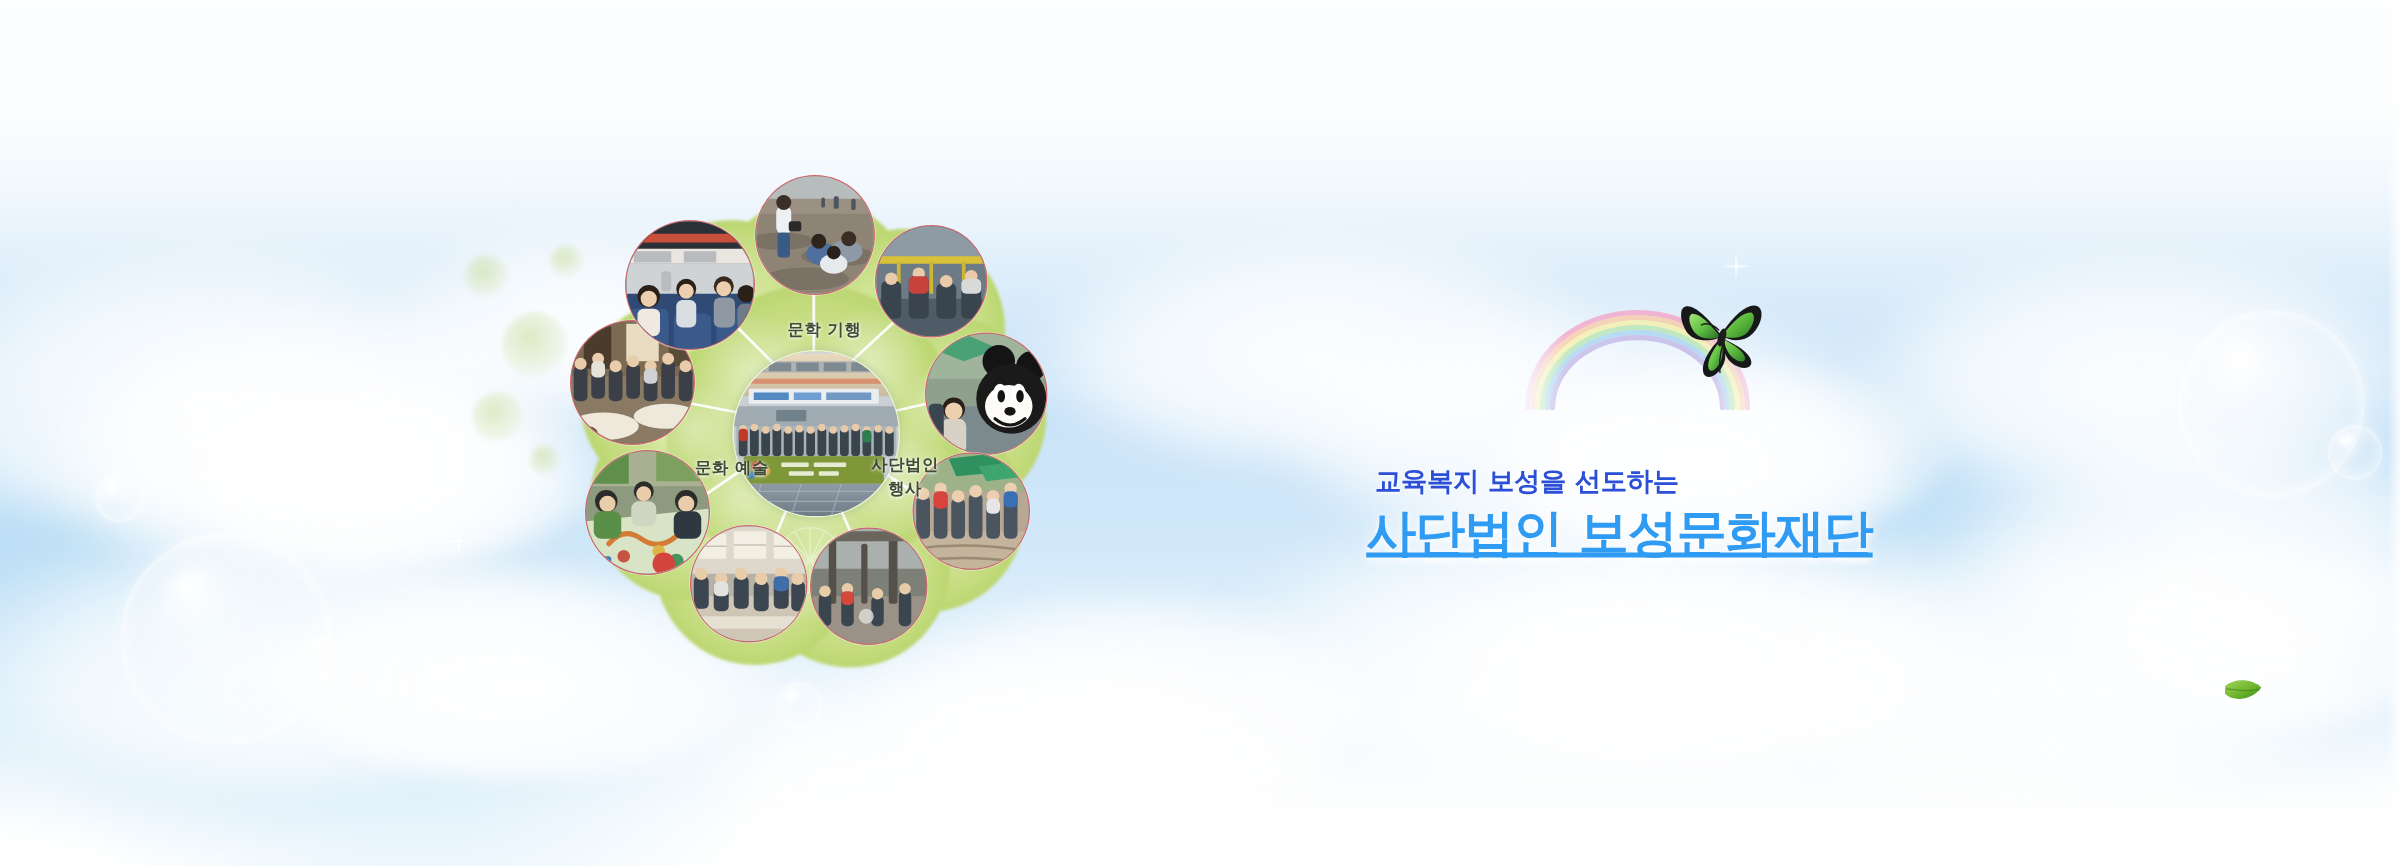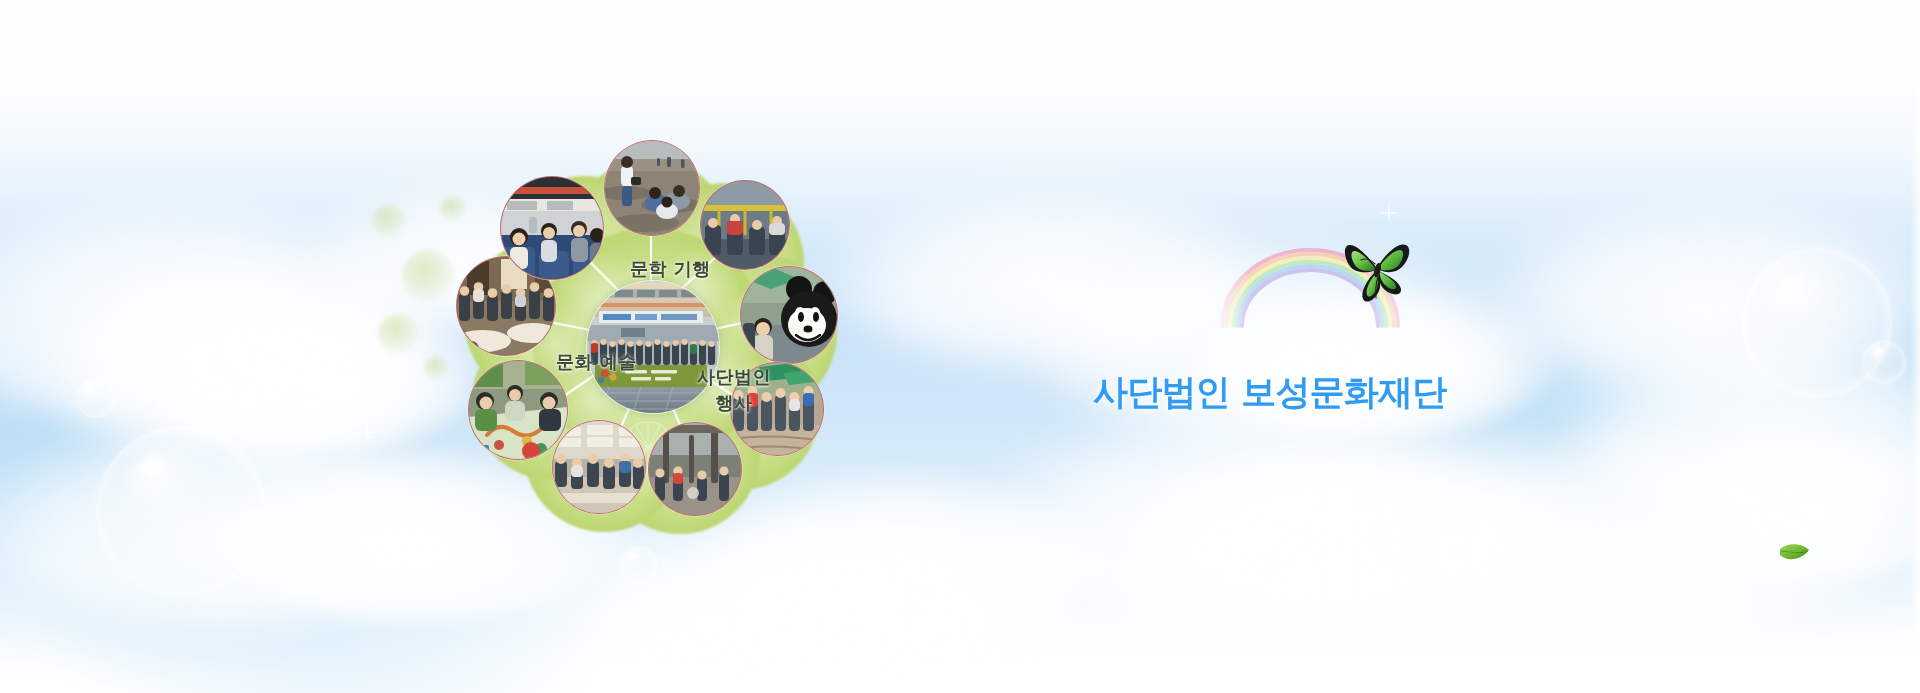--- a/index.html
+++ b/index.html
@@ -127,30 +127,30 @@
     border-radius:50%;
     overflow:hidden;
     border:1.5px solid rgba(255,255,255,.6);
     box-shadow:0 0 8px rgba(120,150,120,.35);
   }
 
   
   .flabel{
     position:absolute;
     color:#3c4a36;
-    font-size:18px;
+    font-size:13px;
     font-weight:700;
     letter-spacing:.5px;
     line-height:1.45;
     text-shadow:0 1px 2px rgba(255,255,255,.85), 0 0 4px rgba(255,255,255,.7);
     white-space:pre-line;
     pointer-events:none;
   }
   #label-munhak{ left:178px; top:108px; }
-  #label-yesul{  left:104px; top:201px; }
+  #label-yesul{  left:104px; top:218px; }
   #label-children{ left:245px; top:216px; text-align:center; }
 
   
   #bokeh{ position:absolute; left:372px; top:196px; width:170px; height:200px; pointer-events:none; }
   #bokeh span{
     position:absolute; border-radius:50%;
     background:radial-gradient(circle at 42% 38%, rgba(198,220,150,.55), rgba(198,220,150,.16) 62%, rgba(198,220,150,0) 80%);
     filter:blur(2px);
   }
 
@@ -163,27 +163,28 @@
   #headline .sub{
     font-size:21px;
     font-weight:700;
     color:#2b4fd6;
     letter-spacing:-.2px;
     line-height:1.1;
     margin:0 0 9px 7px;
     text-shadow:0 1px 3px rgba(255,255,255,.9);
   }
   #headline .main{
-    font-size:35px;
+    font-size:40px;
     font-weight:700;
     color:#2f9bf2;
     letter-spacing:-.8px;
     line-height:1.08;
     margin:0;
     text-shadow:0 2px 6px rgba(255,255,255,.95), 0 0 14px rgba(255,255,255,.6);
+    text-decoration:underline;
   }
 
   
   #right-seam{
     position:absolute; right:0; top:0; width:10px; height:693px;
     background:linear-gradient(to right, rgba(255,255,255,0), rgba(255,255,255,.85));
     pointer-events:none;
   }
 </style>
 </head>
@@ -787,17 +788,18 @@
       </svg>
     </div>
 
     <div class="flabel" id="label-munhak">문학 기행</div>
     <div class="flabel" id="label-yesul">문화 예술</div>
     <div class="flabel" id="label-children">사단법인
 행사</div>
   </div>
 
   <div id="headline">
+    <p class="sub">교육복지 보성을 선도하는</p>
     <p class="main">사단법인 보성문화재단</p>
   </div>
 
   <div id="right-seam"></div>
 </div>
 
 </body></html>

